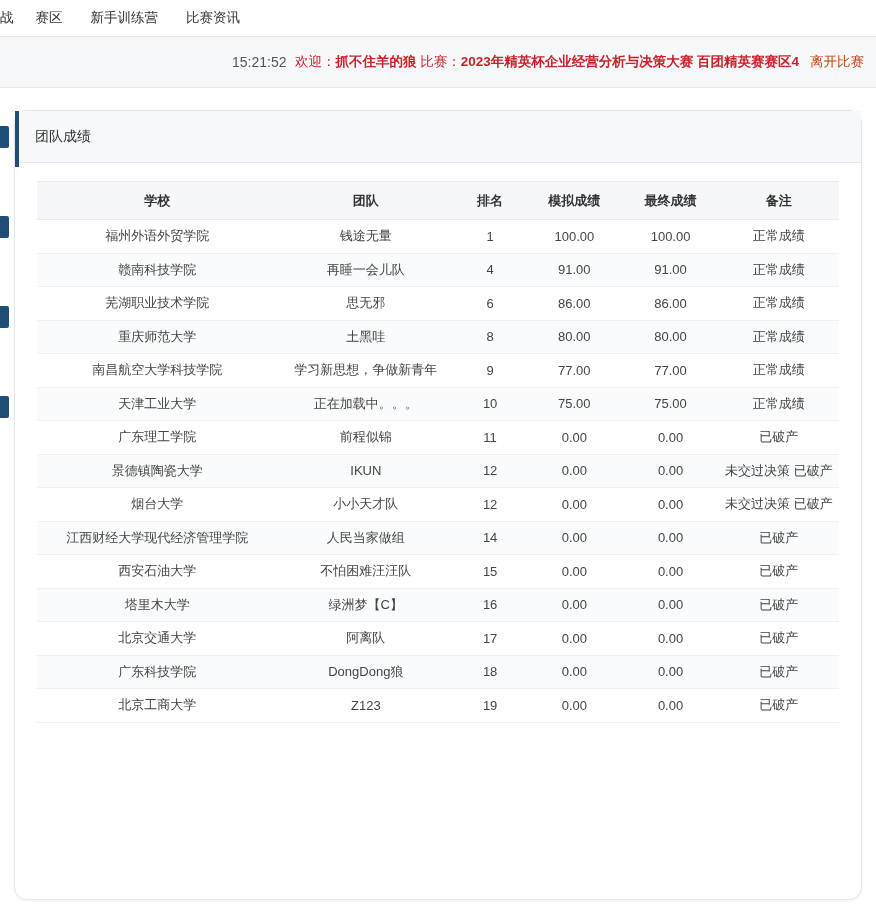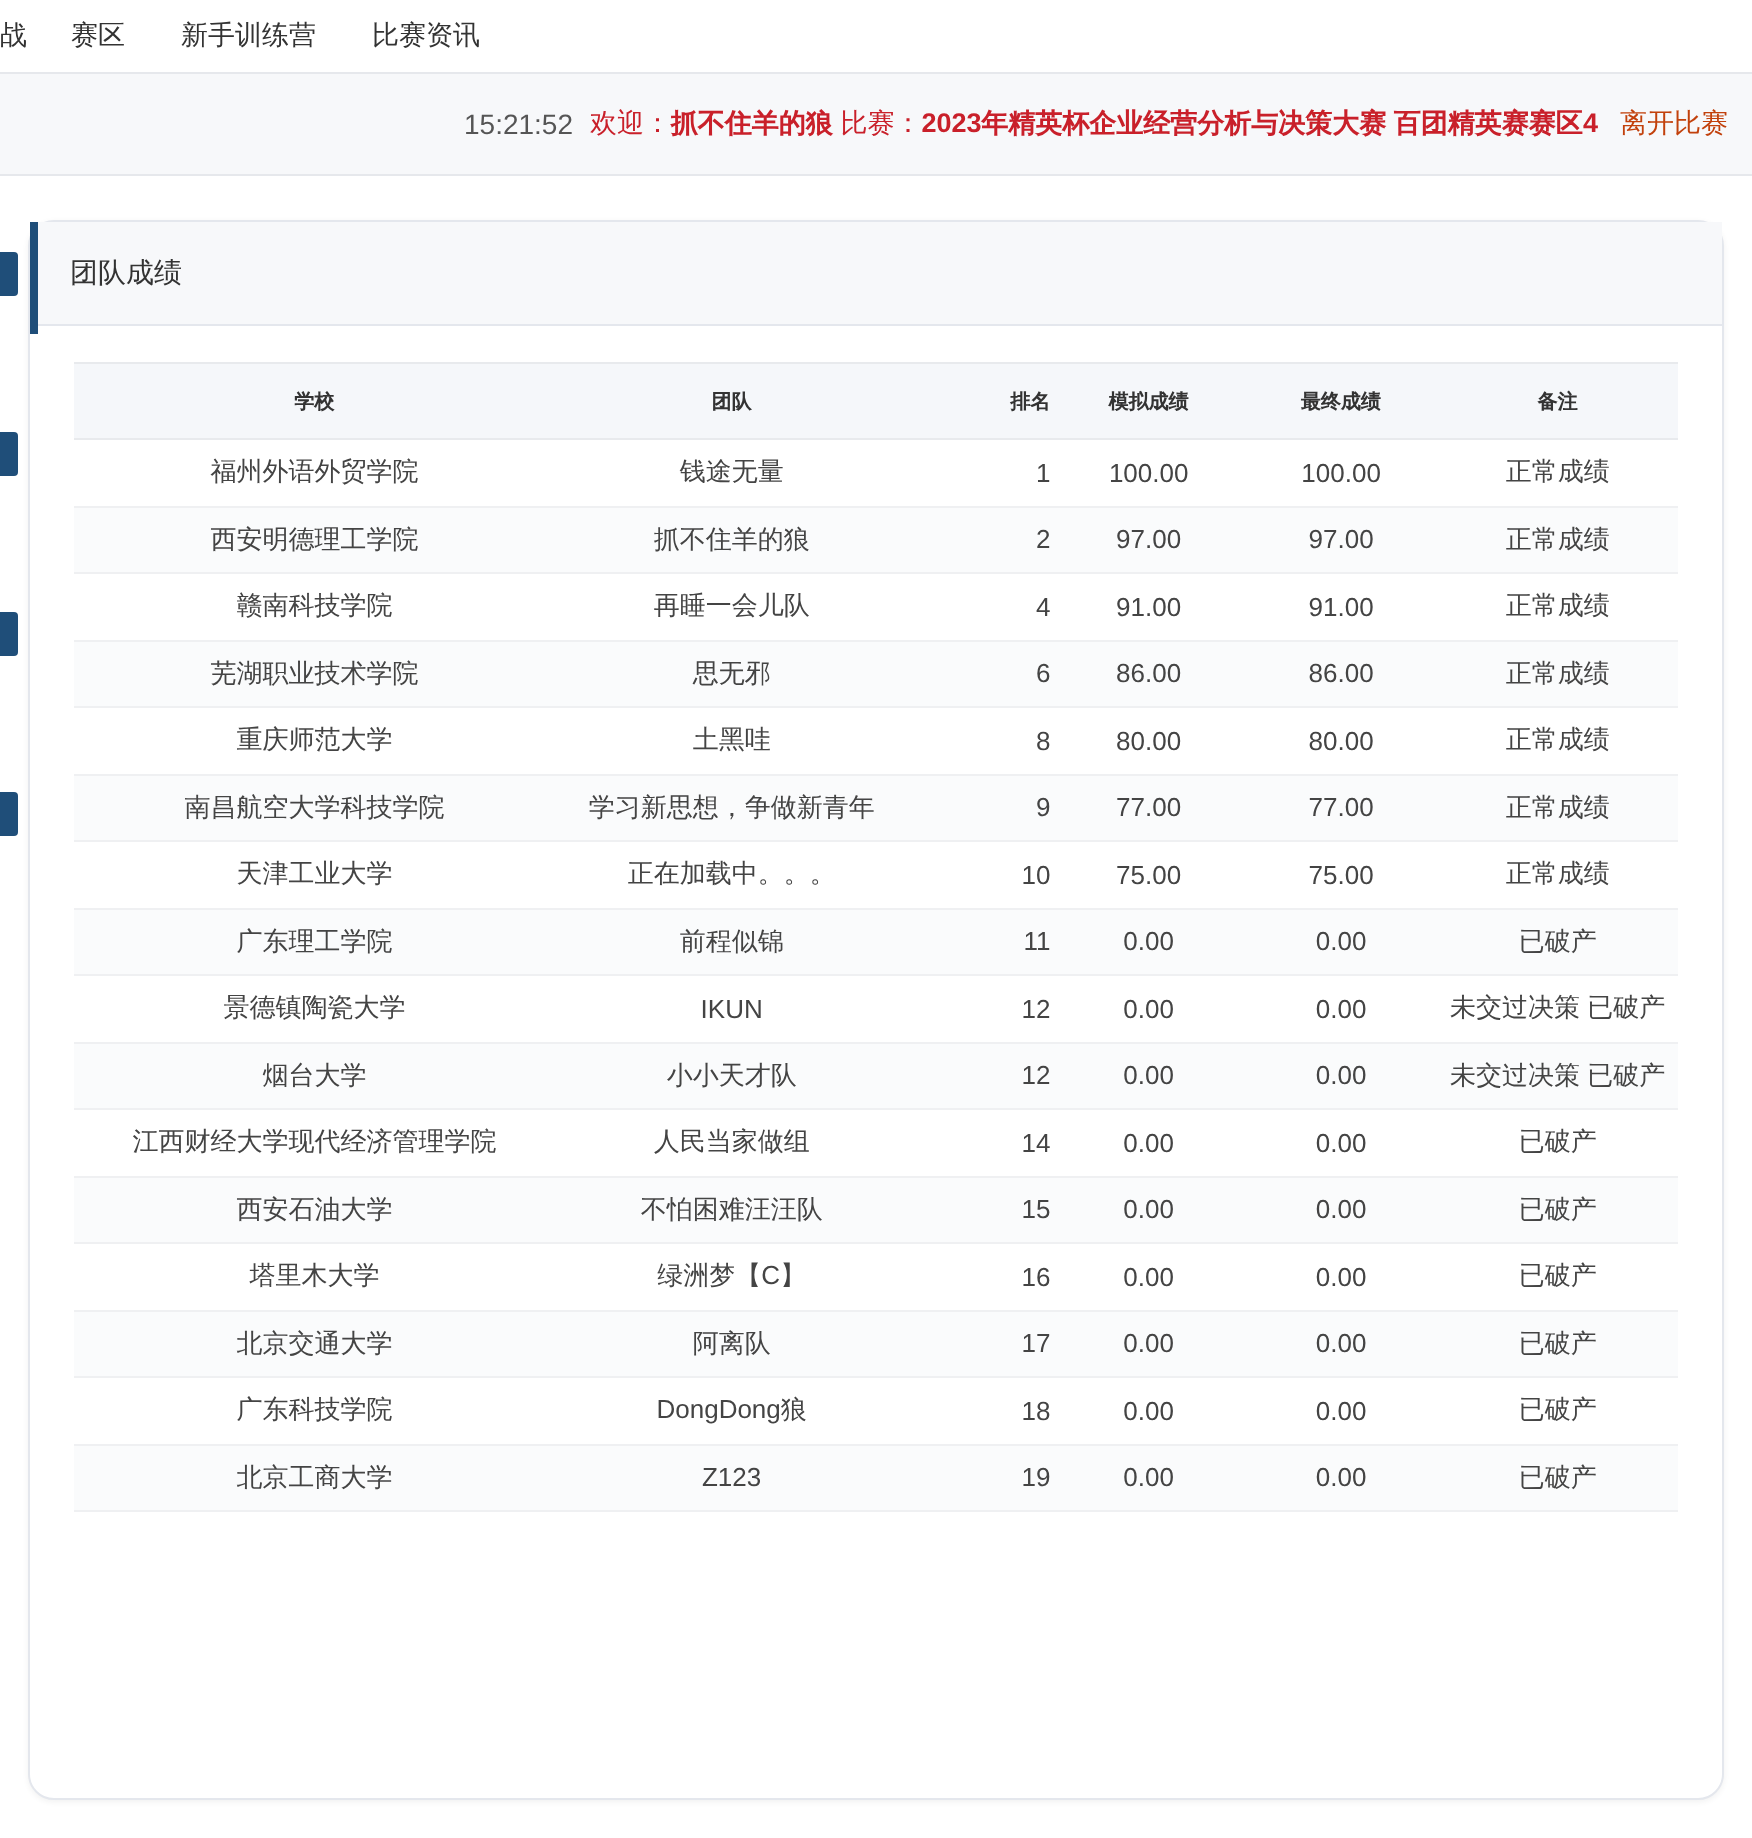--- a/index.html
+++ b/index.html
@@ -128,34 +128,34 @@
     color: #444;
   }
   thead th {
     background: #f5f7fa;
     border-top: 1px solid #e8eaed;
     border-bottom: 1px solid #e8eaed;
     font-weight: bold;
     color: #333;
     height: 38px;
     text-align: center;
-    font-size: 10px;
+    font-size: 13px;
   }
   tbody td {
     height: 33.5px;
     text-align: center;
     border-bottom: 1px solid #eff0f2;
     white-space: nowrap;
   }
   tbody tr:nth-child(even) {
     background: #fafbfc;
   }
   .col-school { width: 30%; }
   .col-team   { width: 22%; }
-  .col-rank   { width: 9%; text-align: right; }
+  .col-rank   { width: 9%; }
   .col-sim    { width: 12%; }
   .col-final  { width: 12%; }
   .col-note   { width: 15%; }
 </style>
 </head>
 <body>
 
 <div class="topnav">
   <div class="nav-item first">战</div>
   <div class="nav-item">赛区</div>
@@ -197,28 +197,20 @@
       <tbody id="tbody">
           <tr>
             <td class="col-school">福州外语外贸学院</td>
             <td class="col-team">钱途无量</td>
             <td class="col-rank">1</td>
             <td class="col-sim">100.00</td>
             <td class="col-final">100.00</td>
             <td class="col-note">正常成绩</td>
           </tr>
           <tr>
-            <td class="col-school">西安明德理工学院</td>
-            <td class="col-team">抓不住羊的狼</td>
-            <td class="col-rank">2</td>
-            <td class="col-sim">97.00</td>
-            <td class="col-final">97.00</td>
-            <td class="col-note">正常成绩</td>
-          </tr>
-          <tr>
             <td class="col-school">赣南科技学院</td>
             <td class="col-team">再睡一会儿队</td>
             <td class="col-rank">4</td>
             <td class="col-sim">91.00</td>
             <td class="col-final">91.00</td>
             <td class="col-note">正常成绩</td>
           </tr>
           <tr>
             <td class="col-school">芜湖职业技术学院</td>
             <td class="col-team">思无邪</td>

